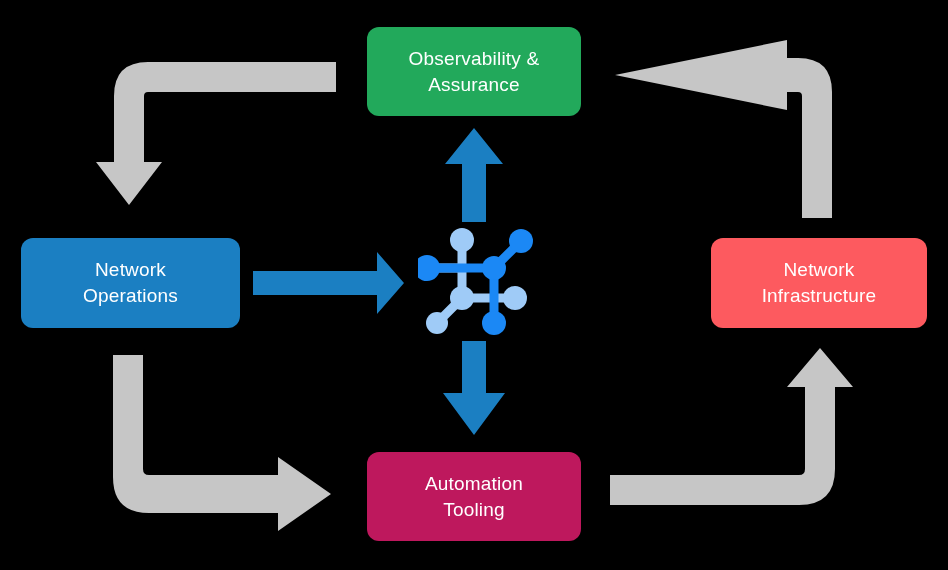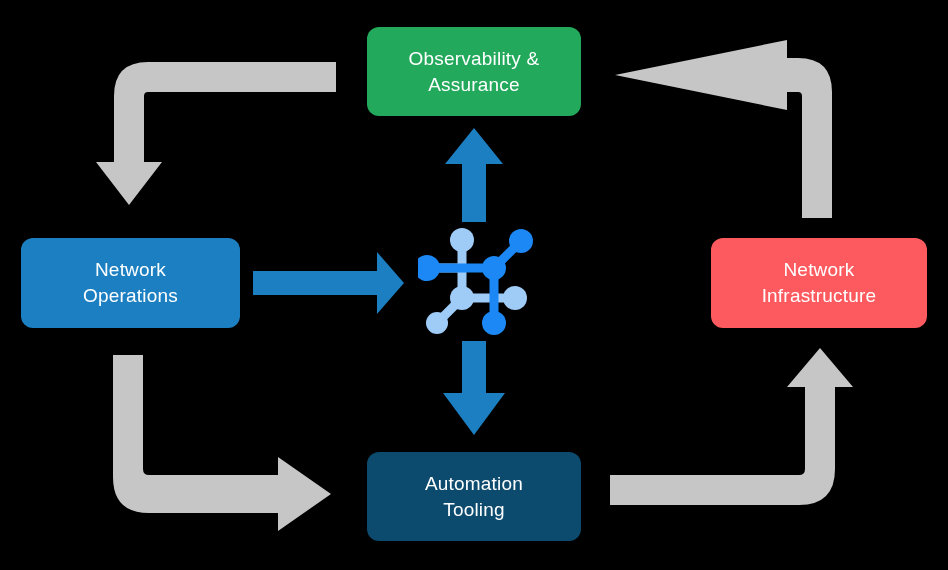--- a/index.html
+++ b/index.html
@@ -186,16 +186,16 @@
 
   <div class="node-box" id="box-observability" style="background: rgb(34, 169, 91); color: rgb(255, 255, 255);">Observability &amp;
 Assurance</div>
 
   <div class="node-box" id="box-operations" style="background: rgb(27, 127, 194); color: rgb(255, 255, 255);">Network
 Operations</div>
 
   <div class="node-box" id="box-infrastructure" style="background: rgb(253, 90, 95); color: rgb(255, 255, 255);">Network
 Infrastructure</div>
 
-  <div class="node-box" id="box-automation" style="background: #0c4a6e; color: rgb(255, 255, 255);">Automation
+  <div class="node-box" id="box-automation" style="background: #be185d; color: rgb(255, 255, 255);">Automation
 Tooling</div>
 
 </div>
 
 </body></html>

